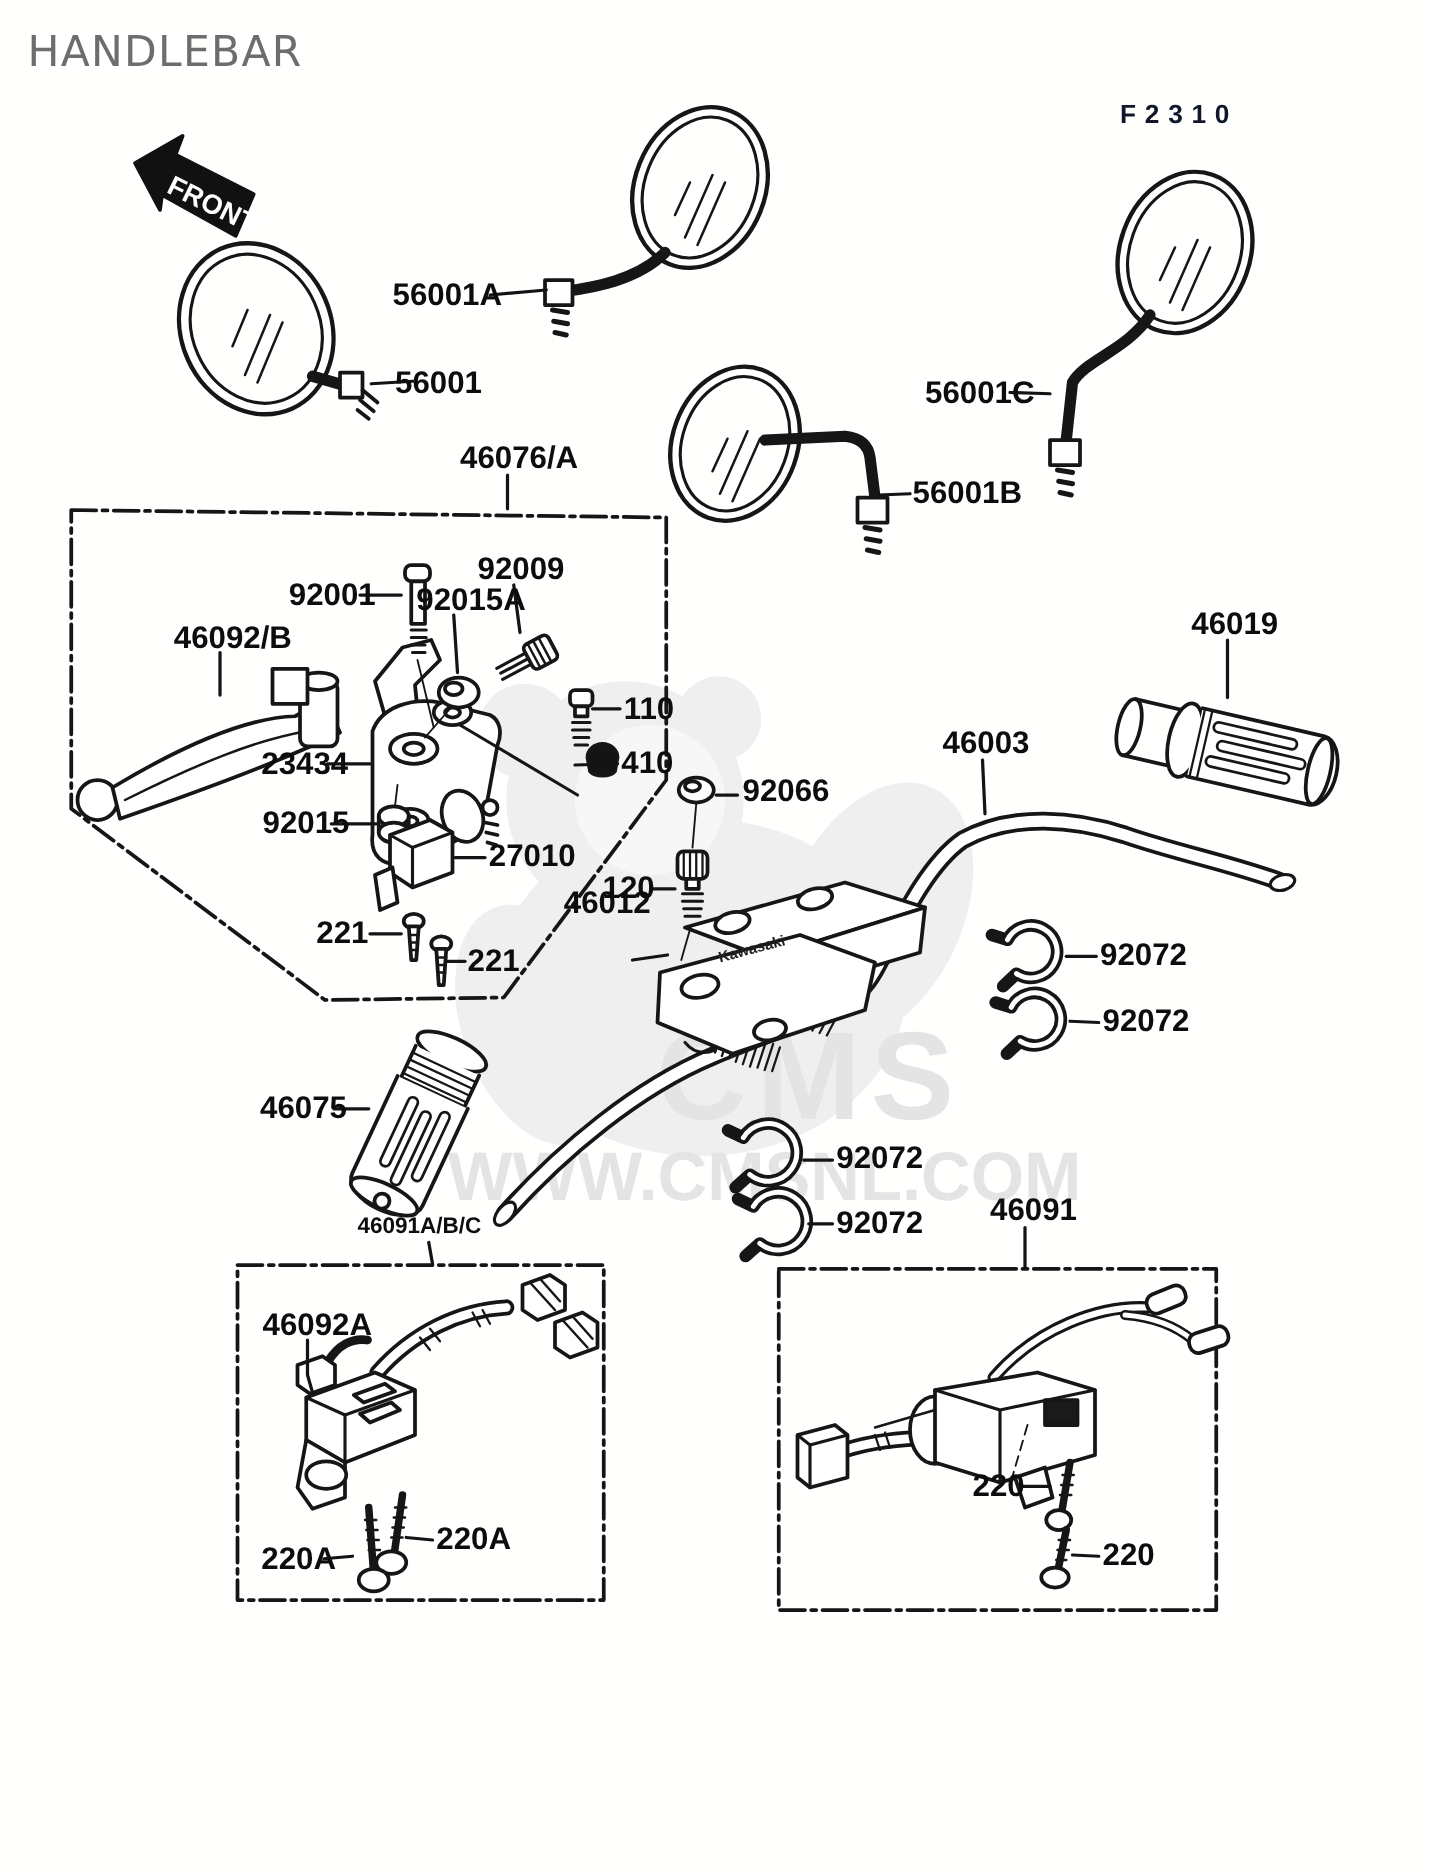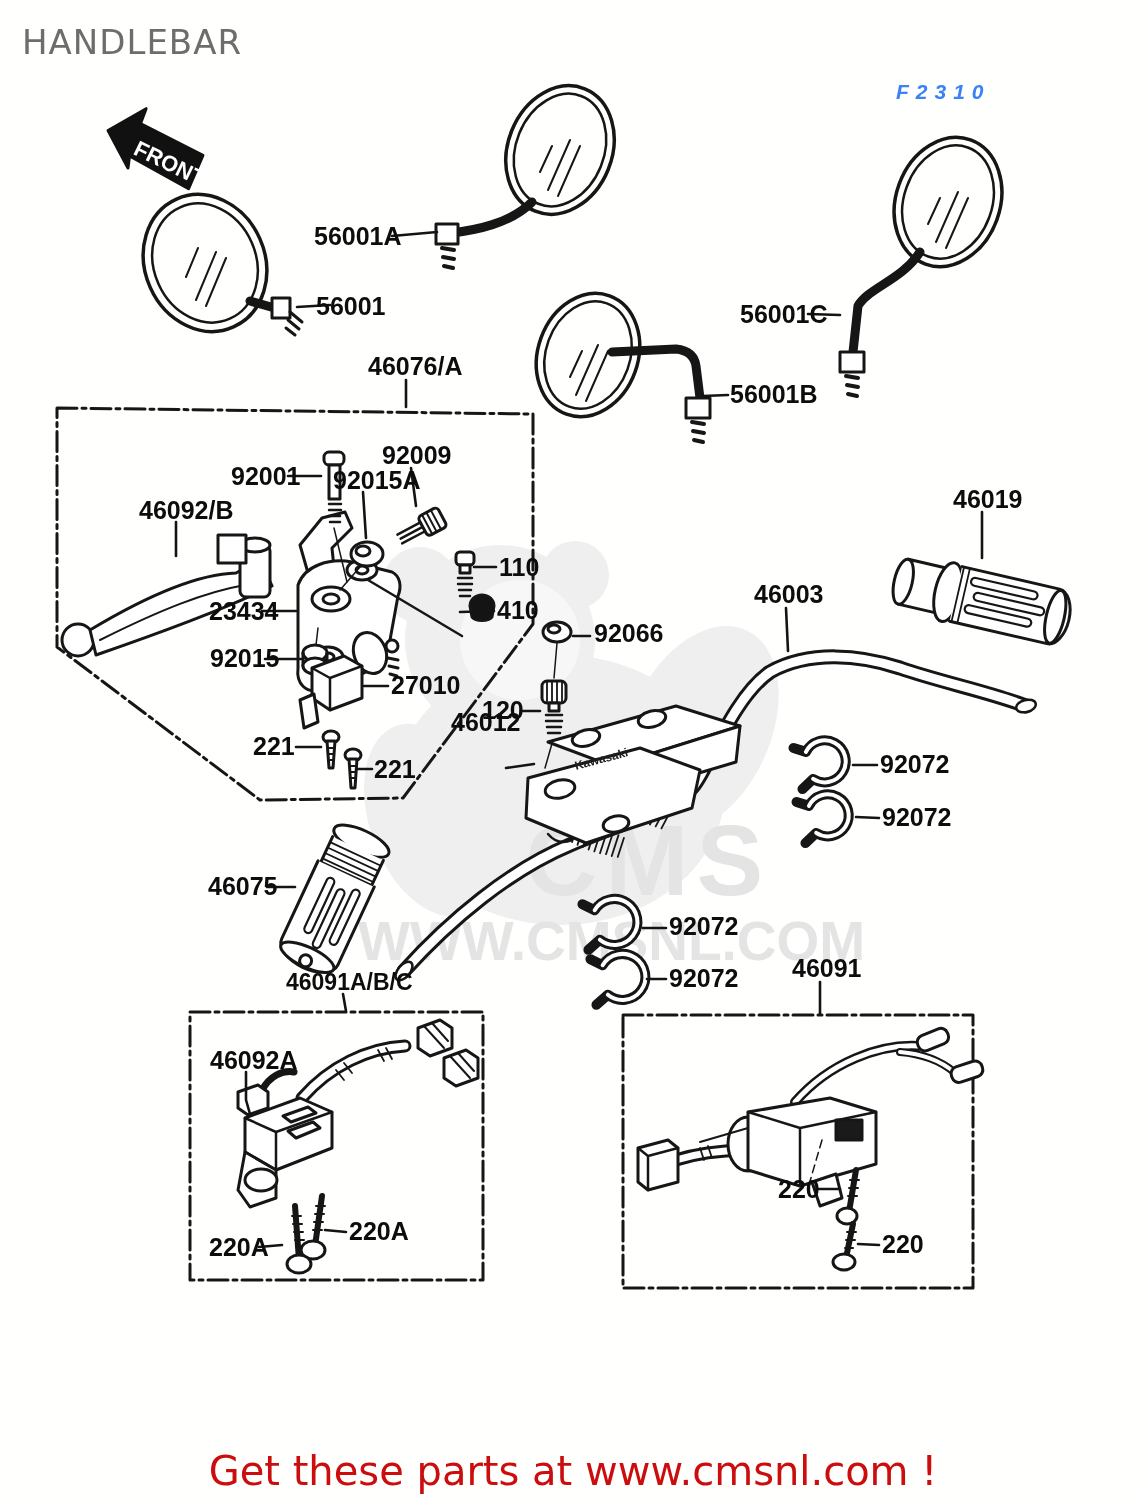--- a/index.html
+++ b/index.html
@@ -1,25 +1,25 @@
 <!DOCTYPE html>
 <html><head>
 <meta charset="utf-8">
 <style>
   html,body{margin:0;padding:0;background:#fff;}
   .page{position:relative;width:1146px;height:1500px;background:#fffffe;overflow:hidden;
         font-family:"Liberation Sans",sans-serif;}
   .diagram-svg{position:absolute;left:0;top:0;z-index:1;}
   .title{position:absolute;left:22px;top:6px;font-size:34px;color:#6d6d6d;letter-spacing:1px;
          z-index:3;font-family:"DejaVu Sans",sans-serif;margin-top:16px;}
-  .figcode{position:absolute;left:896px;top:80px;font-size:21px;font-weight:700;color:#3b82f6;
-           letter-spacing:7px;z-index:3;font-style:italic;}
+  .figcode{position:absolute;left:896px;top:80px;font-size:21px;font-weight:700;color:#0f172a;
+           letter-spacing:7px;z-index:3;}
   .plabel{position:absolute;z-index:3;font-weight:700;font-size:25px;line-height:1;color:#0d0d0d;
           white-space:nowrap;}
-  .plabel.small{font-size:23px;}
+  .plabel.small{font-size:18px;}
   .footer{position:absolute;left:0;right:0;top:1448px;text-align:center;z-index:3;
           font-family:"DejaVu Sans",sans-serif;font-size:40px;color:#cc0d0d;}
 </style>
 </head>
 <body>
 
 <div class="page">
 
 <svg class="diagram-svg" width="1146" height="1500" viewBox="0 0 1146 1500" stroke-linecap="round" stroke-linejoin="round">
 
@@ -360,15 +360,14 @@
 <span class="plabel" style="left:669px;top:966px">92072</span>
 <span class="plabel" style="left:208px;top:874px">46075</span>
 <span class="plabel small" style="left:286px;top:971px">46091A/B/C</span>
 <span class="plabel" style="left:792px;top:956px">46091</span>
 <span class="plabel" style="left:210px;top:1048px">46092A</span>
 <span class="plabel" style="left:349px;top:1219px">220A</span>
 <span class="plabel" style="left:209px;top:1235px">220A</span>
 <span class="plabel" style="left:778px;top:1177px">220</span>
 <span class="plabel" style="left:882px;top:1232px">220</span>
 
-<div class="footer">Get these parts at www.cmsnl.com !</div>
 
 </div>
 
 </body></html>

